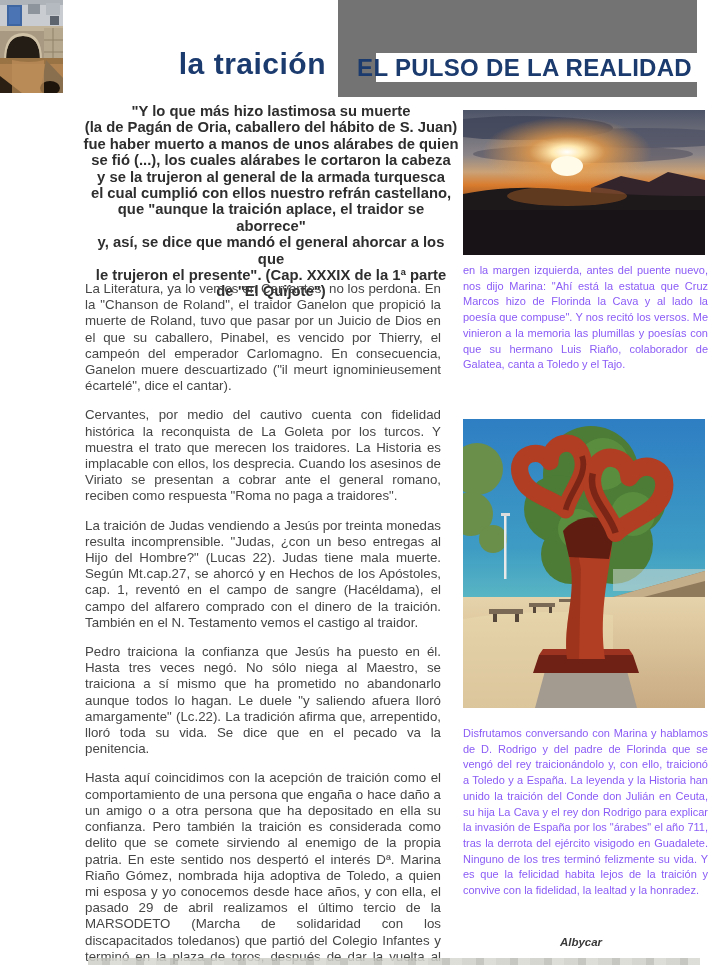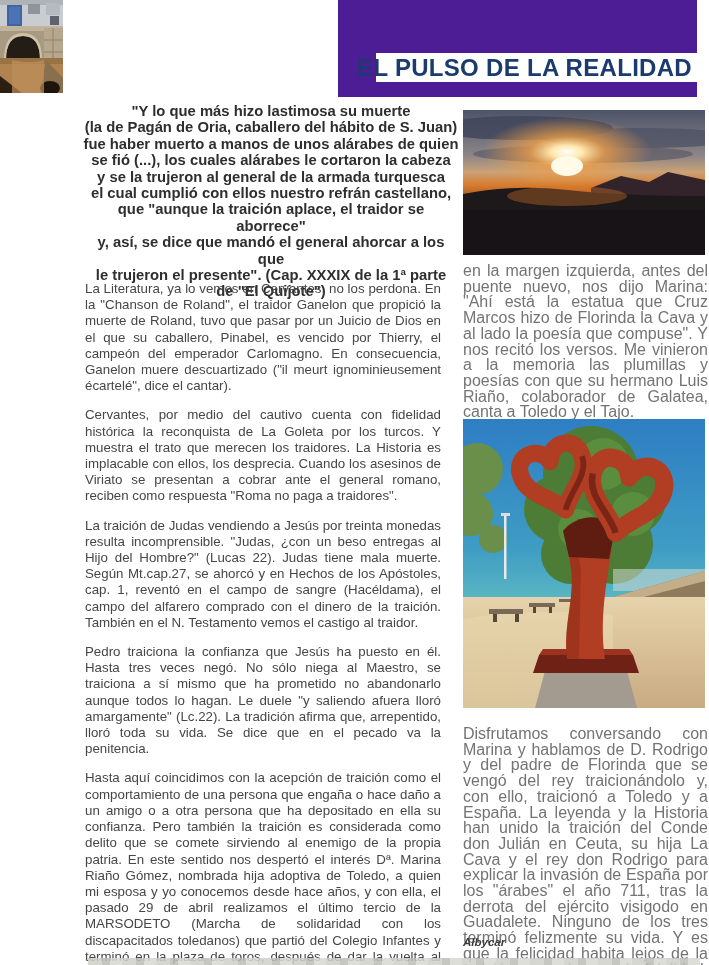--- a/index.html
+++ b/index.html
@@ -6,48 +6,48 @@
   .page{
     position:relative;width:709px;height:965px;margin:0 auto;background:#ffffff;
     font-family:"Liberation Sans",sans-serif;color:#404040;overflow:hidden;
   }
   
   .bridge-photo{position:absolute;left:0;top:0;width:63px;height:93px;overflow:hidden;}
   .section-title{
     position:absolute;left:140px;top:47px;width:186px;text-align:right;
     font-size:30px;font-weight:bold;color:#1b3a6e;letter-spacing:0.5px;
   }
-  .banner{position:absolute;left:338px;top:0;width:359px;height:97px;background:#4c1d95;}
+  .banner{position:absolute;left:338px;top:0;width:359px;height:97px;background:#737373;}
   .banner-strip{
     position:absolute;left:38px;right:0;top:53px;height:29px;background:#ffffff;
     display:flex;align-items:center;justify-content:flex-end;padding-right:5px;box-sizing:border-box;
   }
   .banner-title{font-size:24px;font-weight:bold;color:#1b3a6e;letter-spacing:0.3px;white-space:nowrap;}
   
   .quote{
     position:absolute;left:83px;top:103px;width:376px;
     font-size:14.8px;font-weight:bold;color:#2e2e2e;line-height:16.4px;
     text-align:center;white-space:pre-line;
   }
   
   .left-col{
     position:absolute;left:85px;top:281px;width:356px;
     font-size:13.3px;line-height:16.2px;text-align:justify;color:#464646;
   }
   .left-col p{margin:0 0 13px 0;}
   .right-col-para{
     position:absolute;width:245px;left:463px;
-    font-size:16px;line-height:15.7px;text-align:justify;color:#737373;
+    font-size:11px;line-height:15.7px;text-align:justify;color:#8b5cf6;
   }
   .para1{top:263px;}
   .para2{top:726px;}
   .sunset-photo{position:absolute;left:463px;top:110px;width:242px;height:145px;overflow:hidden;}
   .sculpture-photo{position:absolute;left:463px;top:419px;width:242px;height:289px;overflow:hidden;}
   .signature{
-    position:absolute;left:463px;top:936px;width:236px;text-align:left;
+    position:absolute;left:463px;top:936px;width:236px;text-align:center;
     font-size:11.5px;font-weight:bold;font-style:italic;color:#3a3a3a;
   }
   .bottom-strip{
     position:absolute;left:88px;top:958px;width:612px;height:7px;
     background:repeating-linear-gradient(90deg,#cfcfc9 0 14px,#bdbdb6 14px 22px,#d8d8d2 22px 34px);
     opacity:.85;
   }
   svg{display:block;}
 </style>
 </head>
@@ -72,20 +72,21 @@
       <path d="M44,40 h19 M44,52 h19 M44,64 h19 M53,28 v44" stroke="#8f8268" stroke-width="1" fill="none"></path>
       <rect x="0" y="58" width="63" height="35" fill="#b08350"></rect>
       <path d="M0,58 h63 v6 H0 Z" fill="#9a7344"></path>
       <path d="M46,60 L63,78 L63,93 L40,93 Z" fill="#8a6f4e"></path>
       <path d="M0,76 L22,93 L0,93 Z" fill="#2a1f12"></path>
       <ellipse cx="50" cy="88" rx="10" ry="7" fill="#1d150c"></ellipse>
       <path d="M12,60 Q30,64 44,60 L44,93 L12,93 Z" fill="#bd8f5a" opacity="0.7"></path>
     </svg>
   </div>
 
+  <div class="section-title">la traición</div>
 
   <div class="banner">
     <div class="banner-strip">
       <span class="banner-title">EL PULSO DE LA REALIDAD</span>
     </div>
   </div>
 
   <div class="quote">"Y lo que más hizo lastimosa su muerte
 (la de Pagán de Oria, caballero del hábito de S. Juan)
 fue haber muerto a manos de unos alárabes de quien

